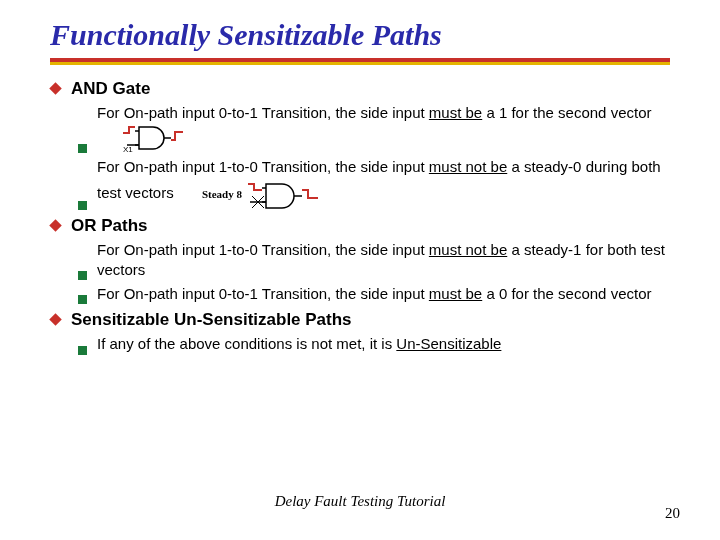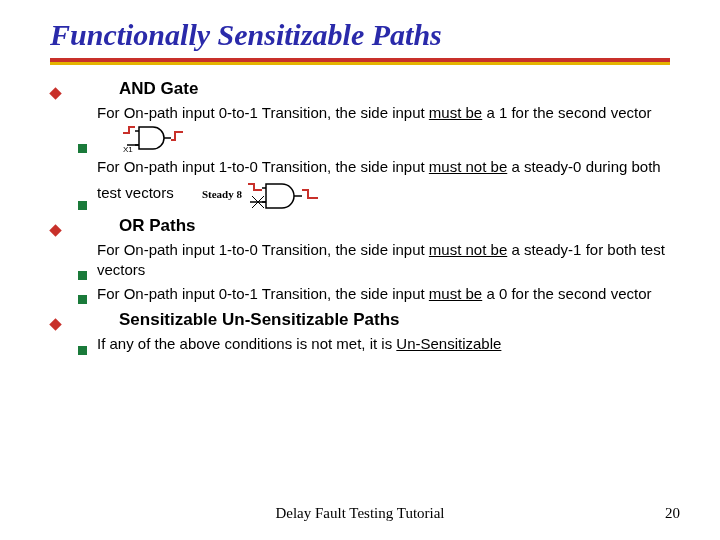--- a/index.html
+++ b/index.html
@@ -24,23 +24,22 @@
     margin: 0 0 6px 0;
   }
   .rule {
     height: 0;
     border-top: 4px solid #c8302a;
     border-bottom: 3px solid #e5b400;
     margin-bottom: 14px;
   }
   .lvl1 {
     display: flex;
-    align-items: flex-end;
+    align-items: flex-start;
     margin: 6px 0 4px 0;
-    gap: 48px;
   }
   .lvl1 .bullet {
     width: 11px; height: 11px;
     background: #c8302a;
     margin: 4px 10px 0 0;
     flex: 0 0 auto;
     transform: rotate(45deg) scale(0.8);
   }
   .lvl1 .txt { font-weight: bold; font-size: 17px; }
   .lvl2 {
@@ -67,21 +66,22 @@
     position: absolute;
     bottom: 14px;
     left: 0; right: 0;
     font-family: "Times New Roman", serif;
     font-size: 15px;
   }
   .footer .center {
     position: absolute;
     left: 50%;
     transform: translateX(-50%);
-    bottom: 4px;
+    bottom: 16px;
+    font-style: italic;
   }
   .footer .pnum {
     position: absolute;
     right: 40px;
     bottom: 4px;
   }
   svg { vertical-align: middle; }
   .steadylab {
     font-family: "Times New Roman", serif;
     font-weight: bold;

